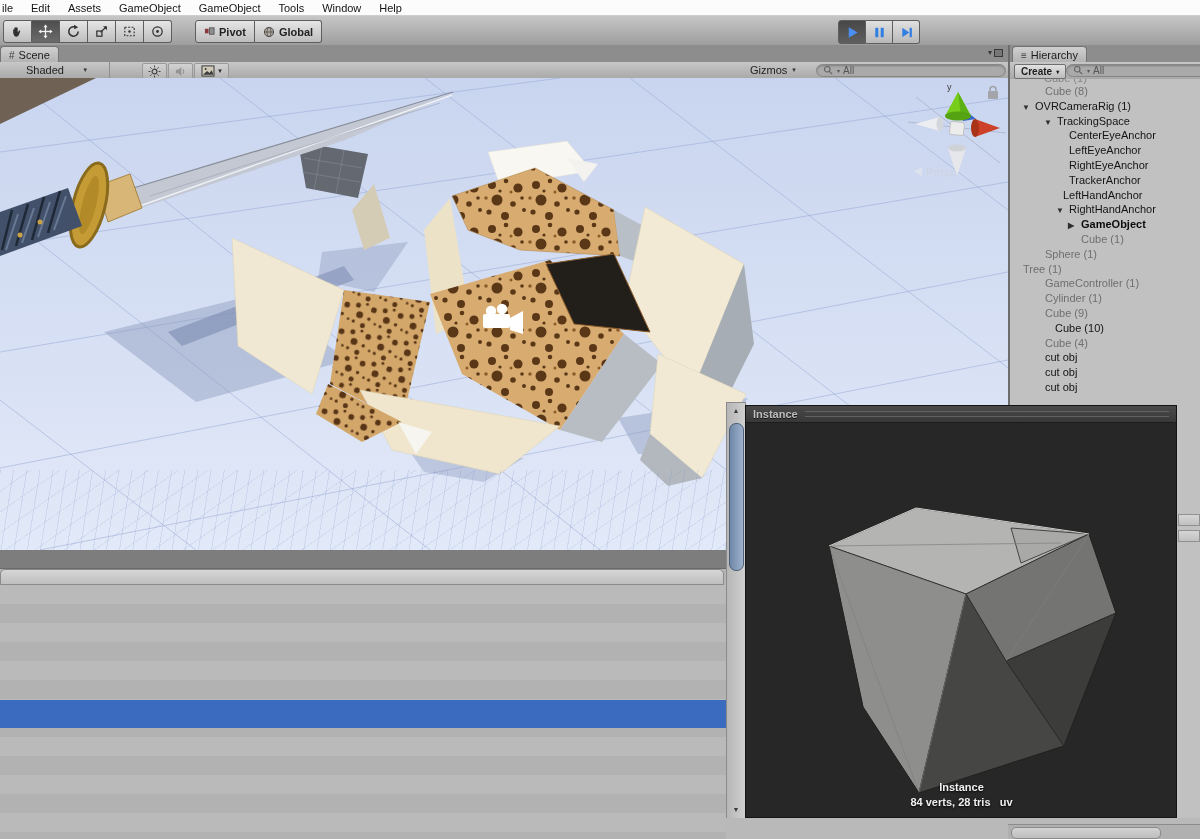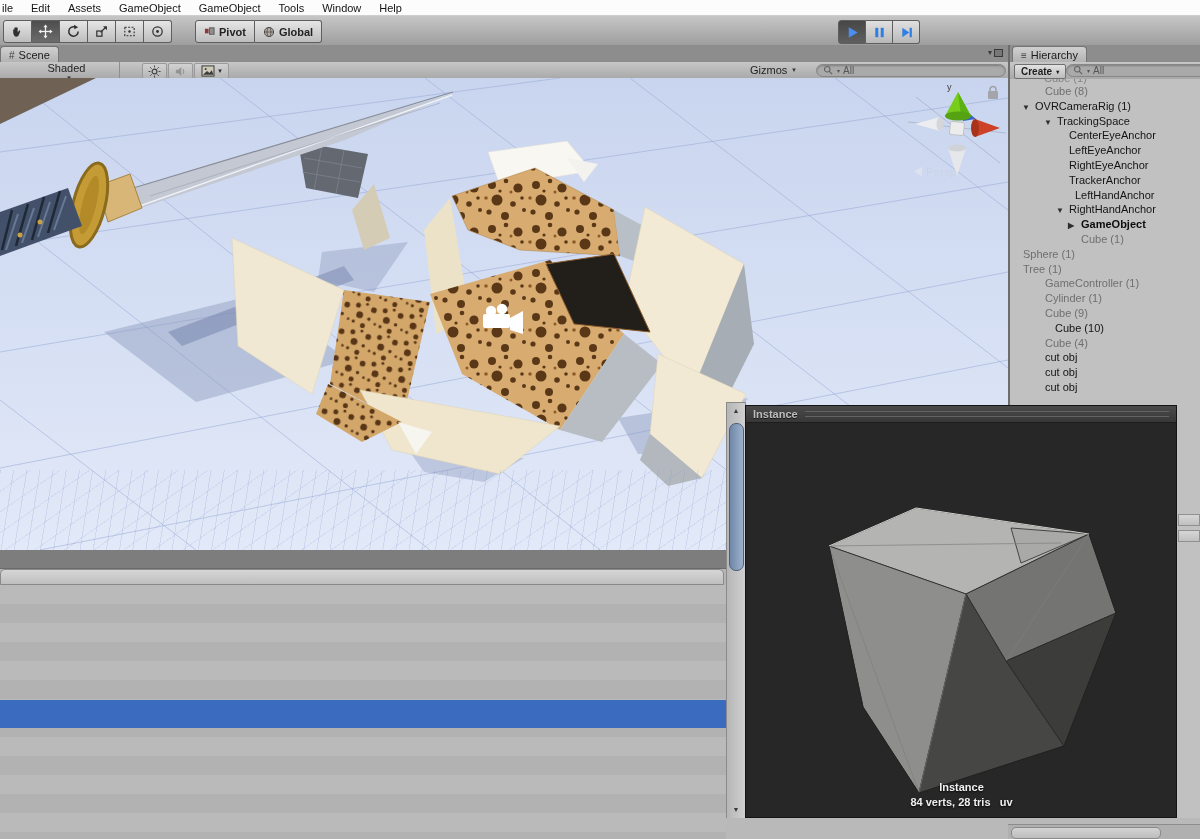--- a/index.html
+++ b/index.html
@@ -37,21 +37,21 @@
   .tabicon{font-size:10px;color:#3d3d3d;}
   .panelmini{position:absolute;left:988px;top:3px;font-size:8px;color:#3a3a3a;display:flex;align-items:center;gap:2px;}
   .panelmini .mbox{display:inline-block;width:7px;height:6px;border:1px solid #3a3a3a;background:#777;}
   
   #scenebar{left:0;top:62px;width:1008px;height:17px;background:linear-gradient(#c7c7c7,#a8a8a8);
             border-bottom:1px solid #787878;}
   #createbar{left:1010px;top:62px;width:190px;height:17px;background:linear-gradient(#c7c7c7,#a8a8a8);
              border-bottom:1px solid #787878;}
   .dd{position:absolute;top:0;height:16px;display:flex;align-items:center;font-size:11px;color:#1e1e1e;}
   .dd .caret{font-size:7px;color:#333;margin-left:5px;}
-  .dd-shaded{left:14px;width:106px;padding:0 22px;border-right:1px solid #8f8f8f;justify-content:space-between;box-sizing:border-box;flex-direction:column;}
+  .dd-shaded{left:4px;width:106px;padding:0 22px;border-right:1px solid #8f8f8f;justify-content:space-between;box-sizing:border-box;}
   .sbtn{position:absolute;top:1px;height:14px;display:flex;align-items:center;justify-content:center;
         border:1px solid #9a9a9a;border-radius:2px;background:linear-gradient(#d2d2d2,#b5b5b5);font-size:10px;color:#2a2a2a;}
   .sbtn.off svg{opacity:.55;}
   .searchpill{position:absolute;top:2px;height:13px;border-radius:7px;background:#aaaaaa;border:1px solid #878787;
               box-shadow:inset 0 1px 2px rgba(0,0,0,.25);display:flex;align-items:center;padding:0 6px;gap:3px;
               font-size:10px;color:#555;box-sizing:border-box;}
   .createbtn{position:absolute;left:4px;top:2px;height:13px;border:1px solid #6f6f6f;border-radius:2px;
              background:linear-gradient(#e2e2e2,#bcbcbc);display:flex;align-items:center;gap:4px;padding:0 6px;
              font-size:10px;font-weight:bold;color:#1d1d1d;}
   
@@ -498,33 +498,33 @@
       </div>
         <div class="hrow st-normal" style="padding-left: 46px;">
         <span class="harrow"></span><span class="hlabel">LeftEyeAnchor</span>
       </div>
         <div class="hrow st-normal" style="padding-left: 46px;">
         <span class="harrow"></span><span class="hlabel">RightEyeAnchor</span>
       </div>
         <div class="hrow st-normal" style="padding-left: 46px;">
         <span class="harrow"></span><span class="hlabel">TrackerAnchor</span>
       </div>
-        <div class="hrow st-normal" style="padding-left: 52px;">
+        <div class="hrow st-normal" style="padding-left: 40px;">
         <span class="harrow"></span><span class="hlabel">LeftHandAnchor</span>
       </div>
         <div class="hrow st-normal" style="padding-left: 46px;">
         <span class="harrow">▼</span><span class="hlabel">RightHandAnchor</span>
       </div>
         <div class="hrow st-bold" style="padding-left: 58px;">
         <span class="harrow">▶</span><span class="hlabel">GameObject</span>
       </div>
         <div class="hrow st-grey" style="padding-left: 58px;">
         <span class="harrow"></span><span class="hlabel">Cube (1)</span>
       </div>
-        <div class="hrow st-grey" style="">
+        <div class="hrow st-grey" style="padding-left: 22px;">
         <span class="harrow"></span><span class="hlabel">Sphere (1)</span>
       </div>
         <div class="hrow st-grey" style="">
         <span class="harrow"></span><span class="hlabel">Tree (1)</span>
       </div>
         <div class="hrow st-grey" style="padding-left: 22px;">
         <span class="harrow"></span><span class="hlabel">GameController (1)</span>
       </div>
         <div class="hrow st-grey" style="padding-left: 22px;">
         <span class="harrow"></span><span class="hlabel">Cylinder (1)</span>

